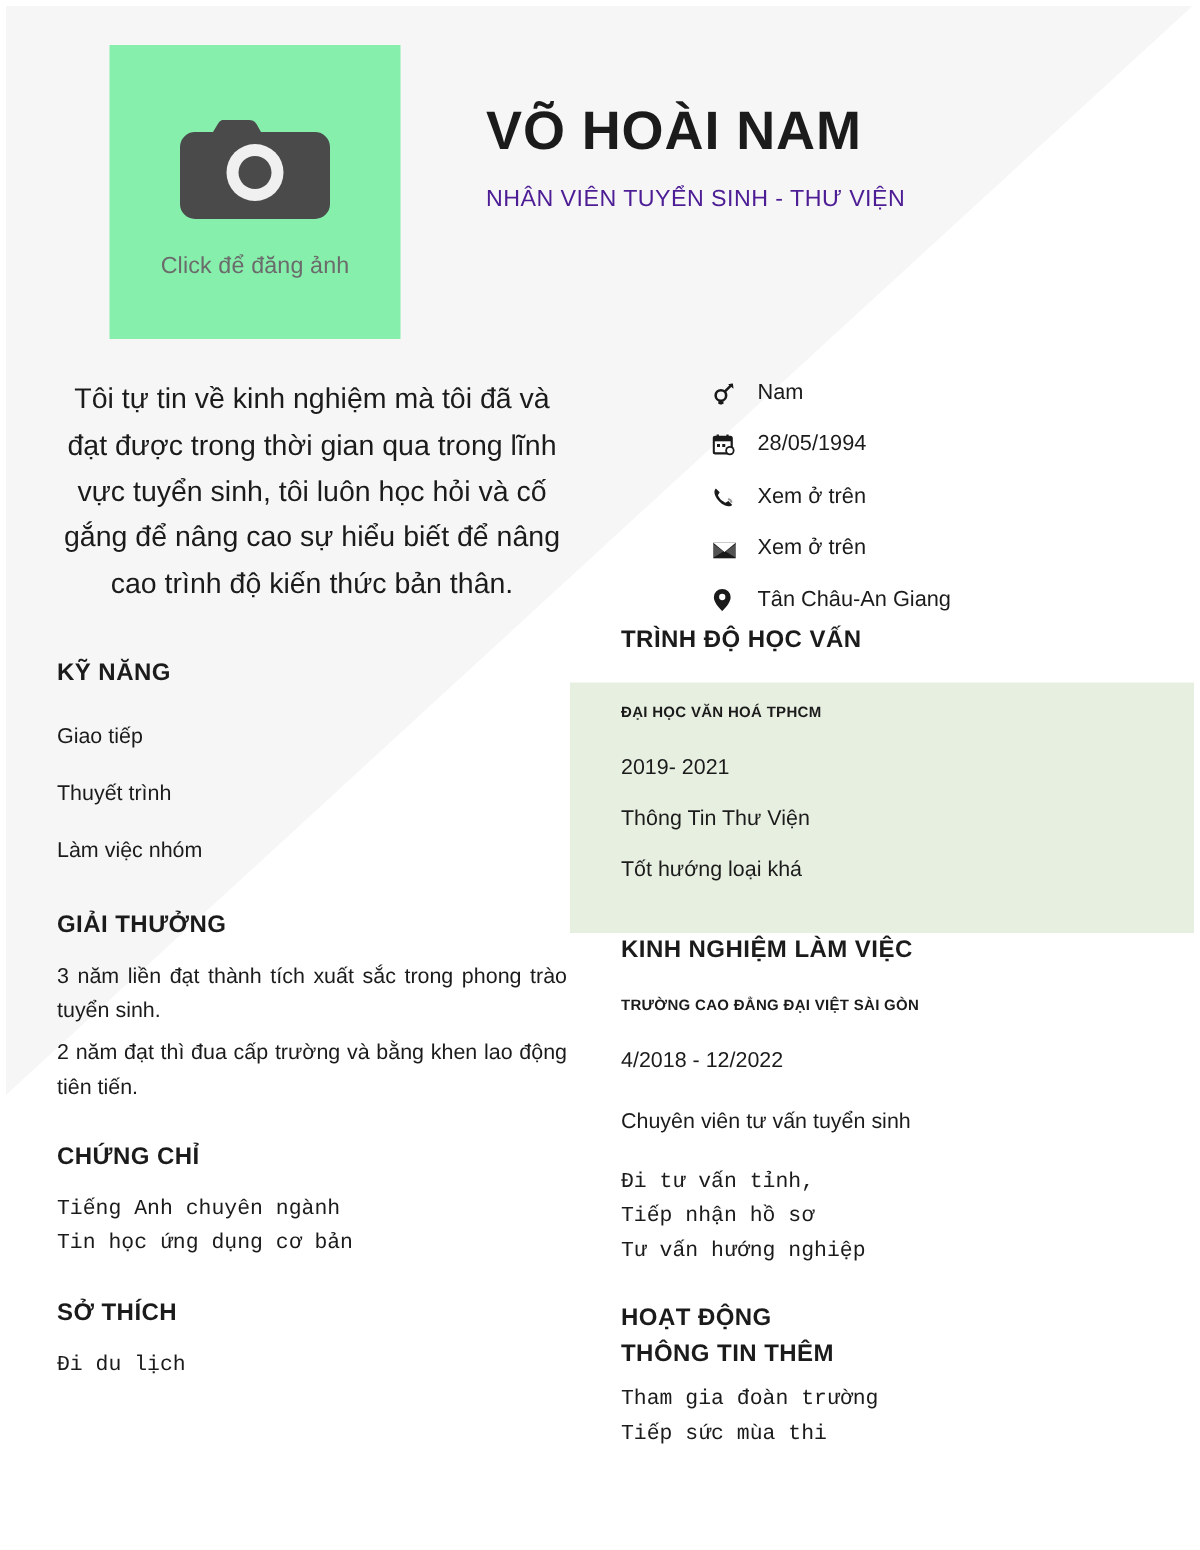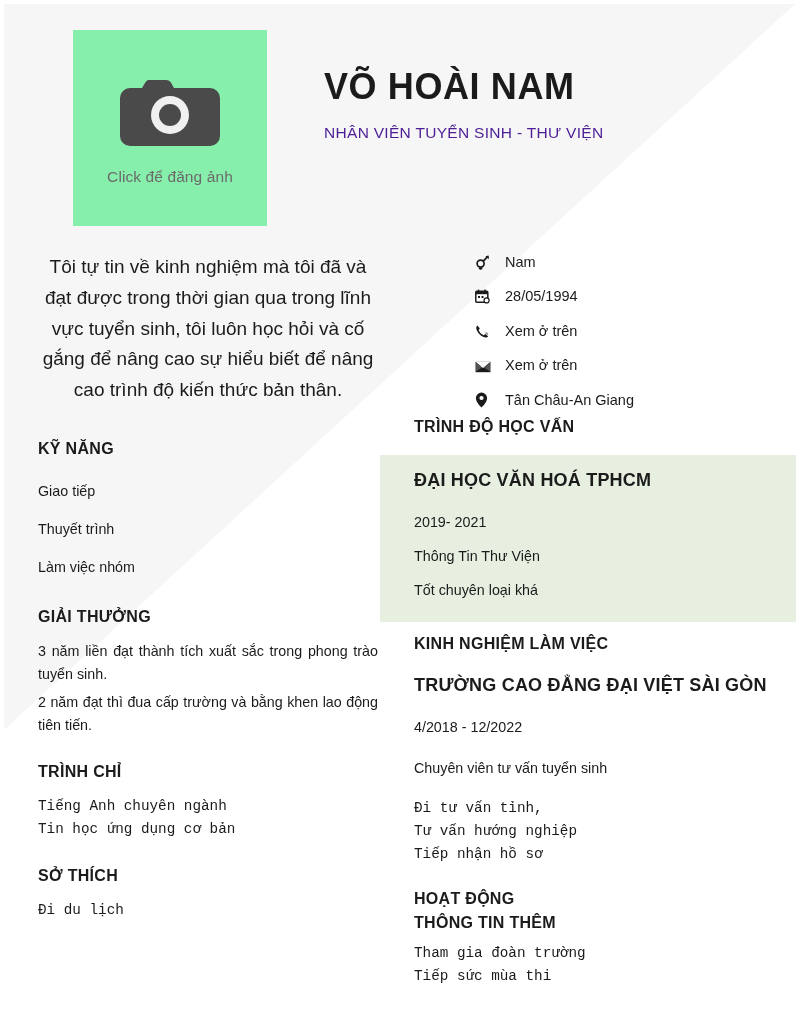--- a/index.html
+++ b/index.html
@@ -154,21 +154,21 @@
   }
 
   .sec-title {
     font-size: 16px;
     font-weight: bold;
     color: #1b1b1b;
     letter-spacing: .3px;
   }
 
   .sub-title {
-    font-size: 18px;
+    font-size: 10px;
     font-weight: bold;
     color: #1b1b1b;
     letter-spacing: .2px;
   }
 
   .line {
     font-size: 14.3px;
     color: #1b1b1b;
     line-height: 1.55;
   }
@@ -303,53 +303,53 @@
           <div class="line">Thuyết trình</div>
           <div class="line">Làm việc nhóm</div>
         </div>
 
         <div class="mt-30 sec-title">GIẢI THƯỞNG</div>
         <div class="mt-14">
           <div class="justified">3 năm liền đạt thành tích xuất sắc trong phong trào tuyển sinh.</div>
           <div class="justified mt-4">2 năm đạt thì đua cấp trường và bằng khen lao động tiên tiến.</div>
         </div>
 
-        <div class="mt-26 sec-title">TRÌNH CHỈ</div>
+        <div class="mt-26 sec-title">CHỨNG CHỈ</div>
         <div class="mt-14 tight">
           <div class="line">Tiếng Anh chuyên ngành</div>
           <div class="line">Tin học ứng dụng cơ bản</div>
         </div>
 
         <div class="mt-26 sec-title">SỞ THÍCH</div>
         <div class="mt-14 tight">
           <div class="line">Đi du lịch</div>
         </div>
       </div>
 
       <div class="col-right">
 
         <div class="sec-title">TRÌNH ĐỘ HỌC VẤN</div>
 
         <div class="mt-34">
           <div class="sub-title">ĐẠI HỌC VĂN HOÁ TPHCM</div>
           <div class="mt-20 line">2019- 2021</div>
           <div class="mt-16 line">Thông Tin Thư Viện</div>
-          <div class="mt-16 line">Tốt chuyên loại khá</div>
+          <div class="mt-16 line">Tốt hướng loại khá</div>
         </div>
 
         <div class="mt-34 sec-title">KINH NGHIỆM LÀM VIỆC</div>
 
         <div class="mt-22">
           <div class="sub-title">TRƯỜNG CAO ĐẲNG ĐẠI VIỆT SÀI GÒN</div>
           <div class="mt-20 line">4/2018 - 12/2022</div>
           <div class="mt-18 line">Chuyên viên tư vấn tuyển sinh</div>
           <div class="mt-18 tight">
             <div class="line">Đi tư vấn tỉnh,</div>
+            <div class="line">Tiếp nhận hồ sơ</div>
             <div class="line">Tư vấn hướng nghiệp</div>
-            <div class="line">Tiếp nhận hồ sơ</div>
           </div>
         </div>
 
         <div class="mt-24">
           <div class="sec-title">HOẠT ĐỘNG</div>
           <div class="mt-6 sec-title">THÔNG TIN THÊM</div>
           <div class="mt-10 tight">
             <div class="line">Tham gia đoàn trường</div>
             <div class="line">Tiếp sức mùa thi</div>
           </div>

